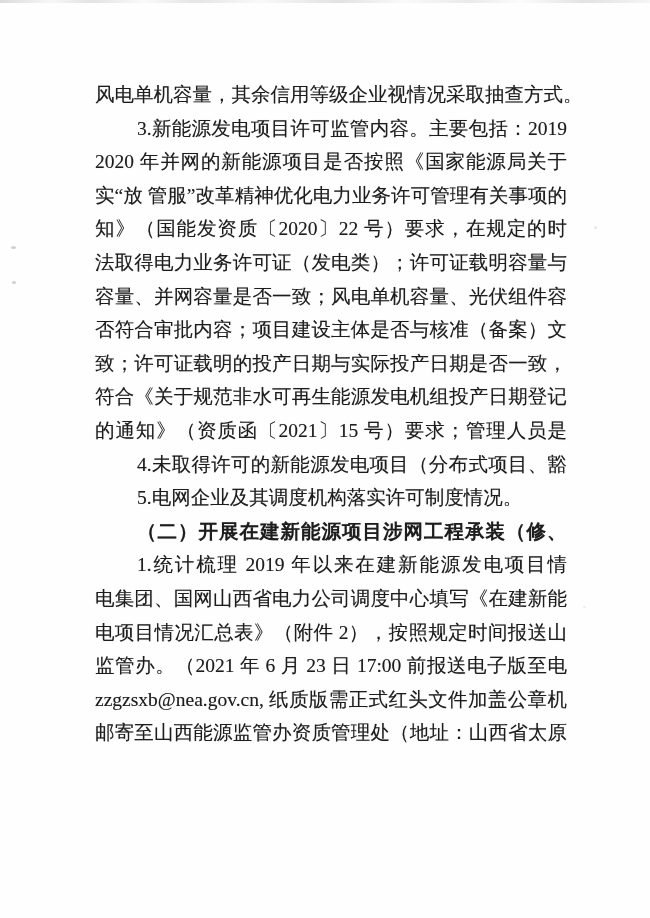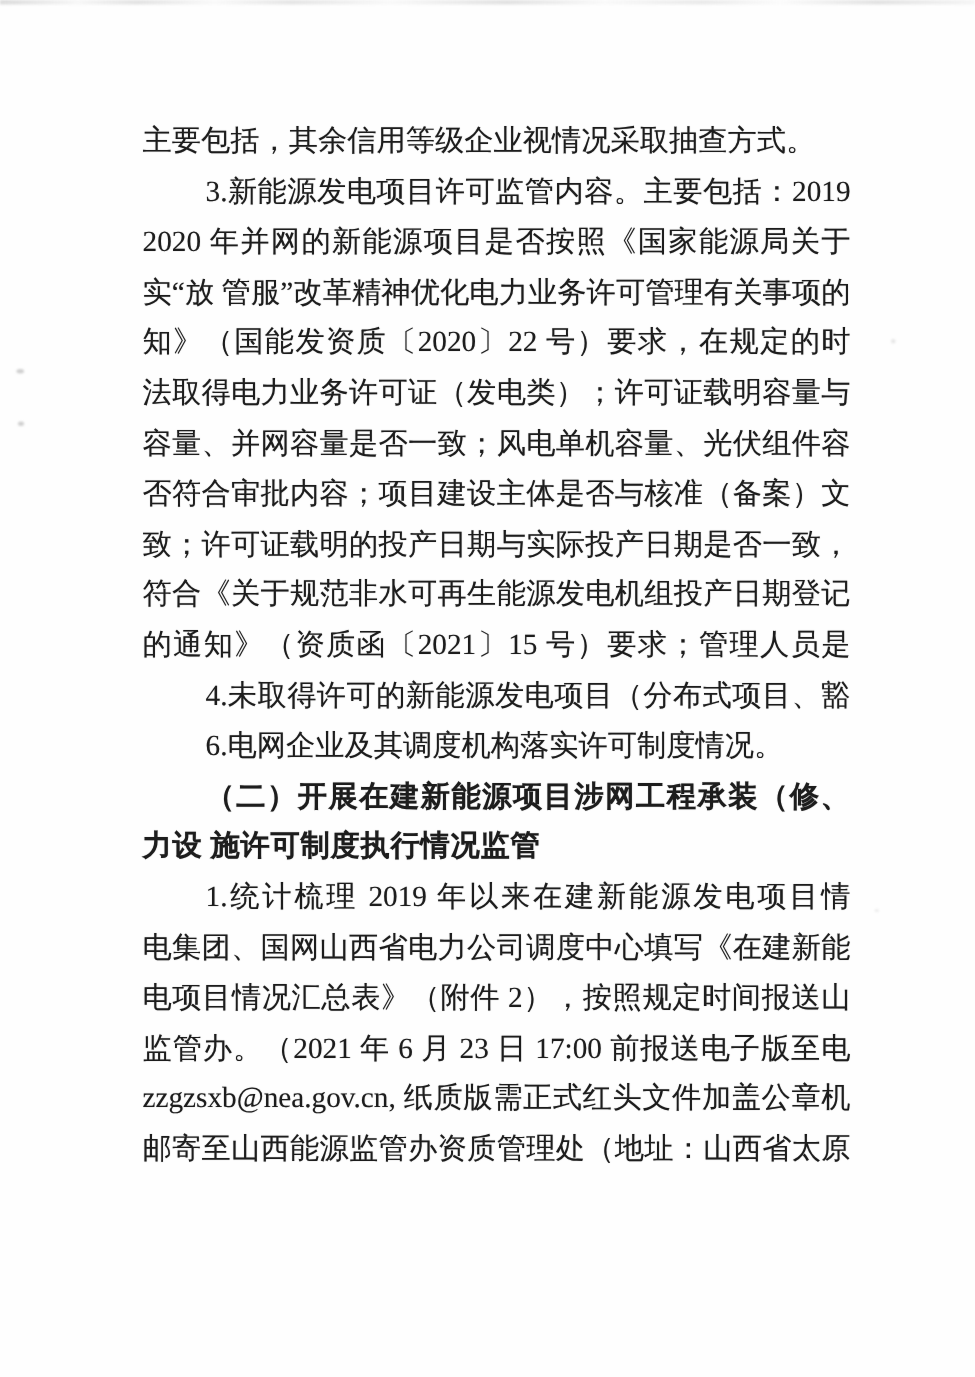--- a/index.html
+++ b/index.html
@@ -68,35 +68,34 @@
 </head>
 <body>
 
 <div class="page">
   <div class="scan-edge"></div>
   <div class="speck s1"></div>
   <div class="speck s2"></div>
   <div class="speck s3"></div>
   <div class="speck s4"></div>
   <div class="textblock">
-      <div class="line">主要包括，其余信用等级企业视情况采取抽查方式。</div>
+      <div class="line">风电单机容量，其余信用等级企业视情况采取抽查方式。</div>
       <div class="line indent fill">3.新能源发电项目许可监管内容。主要包括：2019 至</div>
       <div class="line fill">2020 年并网的新能源项目是否按照《国家能源局关于贯彻落</div>
       <div class="line fill">实“放  管服”改革精神优化电力业务许可管理有关事项的通</div>
       <div class="line fill">知》（国能发资质〔2020〕22 号）要求，在规定的时限内依</div>
       <div class="line fill">法取得电力业务许可证（发电类）；许可证载明容量与批复</div>
       <div class="line fill">容量、并网容量是否一致；风电单机容量、光伏组件容量是</div>
       <div class="line fill">否符合审批内容；项目建设主体是否与核准（备案）文件一</div>
       <div class="line fill">致；许可证载明的投产日期与实际投产日期是否一致，是否</div>
       <div class="line fill">符合《关于规范非水可再生能源发电机组投产日期登记工作</div>
       <div class="line fill">的通知》（资质函〔2021〕15 号）要求；管理人员是否与申</div>
       <div class="line indent fill">4.未取得许可的新能源发电项目（分布式项目、豁免项</div>
-      <div class="line indent">6.电网企业及其调度机构落实许可制度情况。</div>
+      <div class="line indent">5.电网企业及其调度机构落实许可制度情况。</div>
       <div class="line indent bold fill">（二）开展在建新能源项目涉网工程承装（修、试）电</div>
-      <div class="line bold">力设 施许可制度执行情况监管</div>
       <div class="line indent fill">1.统计梳理 2019 年以来在建新能源发电项目情况。各发</div>
       <div class="line fill">电集团、国网山西省电力公司调度中心填写《在建新能源发</div>
       <div class="line fill">电项目情况汇总表》（附件 2），按照规定时间报送山西能源</div>
       <div class="line fill">监管办。（2021 年 6 月 23 日 17:00 前报送电子版至电子邮箱</div>
       <div class="line fill">zzgzsxb@nea.gov.cn, 纸质版需正式红头文件加盖公章机要或</div>
       <div class="line fill">邮寄至山西能源监管办资质管理处（地址：山西省太原市小</div>
     </div>
 </div>
 
 </body></html>

